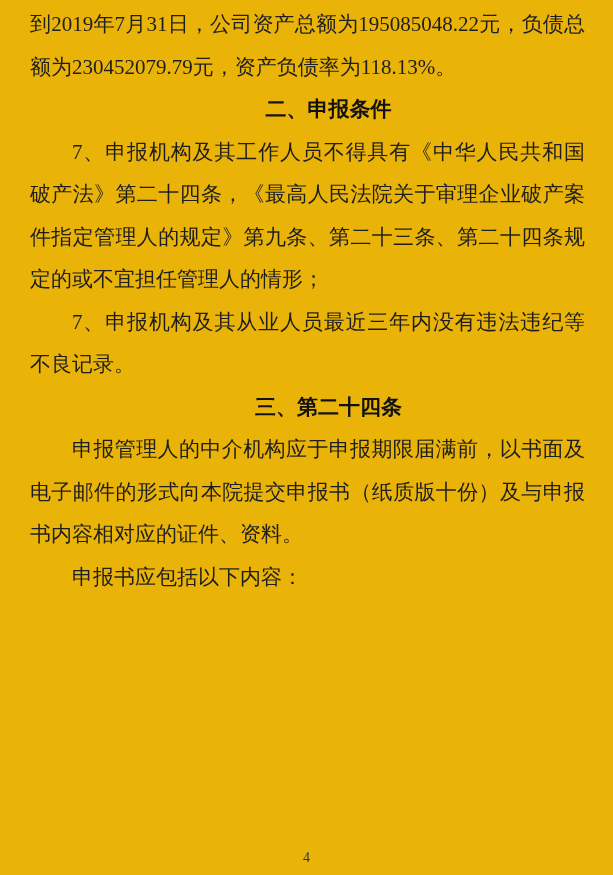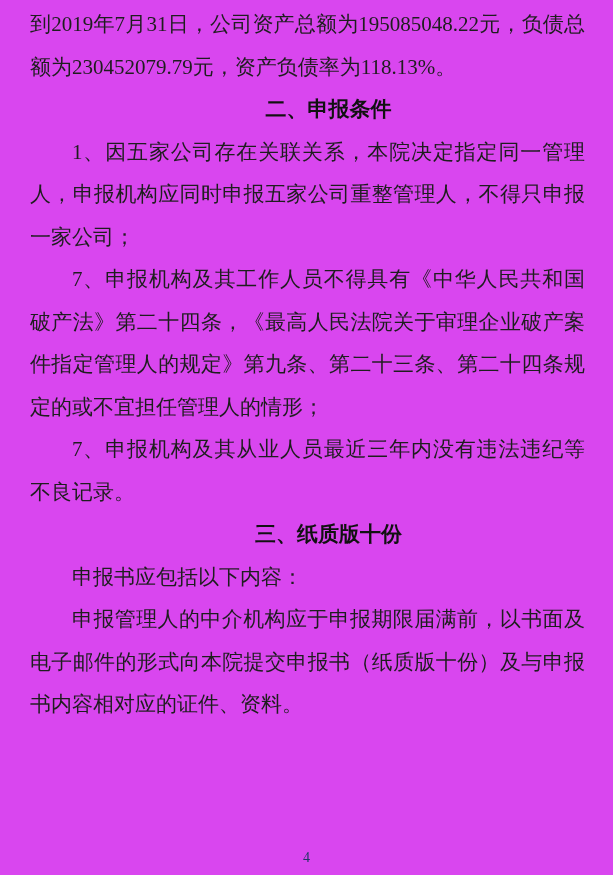--- a/index.html
+++ b/index.html
@@ -4,21 +4,21 @@
 <style>
   html, body {
     margin: 0;
     padding: 0;
     background: #ffffff;
   }
   .page {
     position: relative;
     width: 613px;
     height: 875px;
-    background: #d946ef;
+    background: #eab308;
     box-sizing: border-box;
     padding: 3px 28px 0 30px;
     font-family: "Liberation Serif", "DejaVu Serif", serif;
     overflow: hidden;
   }
   .para {
     margin: 0;
     font-size: 21px;
     line-height: 42.5px;
     text-align: justify;
@@ -51,28 +51,27 @@
 </style>
 </head>
 <body>
 
 <div class="page">
 
   <p class="para no-indent">到2019年7月31日，公司资产总额为195085048.22元，负债总额为230452079.79元，资产负债率为118.13%。</p>
 
   <p class="heading">二、申报条件</p>
 
-  <p class="para">1、因五家公司存在关联关系，本院决定指定同一管理人，申报机构应同时申报五家公司重整管理人，不得只申报一家公司；</p>
 
 
   <p class="para">7、申报机构及其工作人员不得具有《中华人民共和国破产法》第二十四条，《最高人民法院关于审理企业破产案件指定管理人的规定》第九条、第二十三条、第二十四条规定的或不宜担任管理人的情形；</p>
 
   <p class="para">7、申报机构及其从业人员最近三年内没有违法违纪等不良记录。</p>
 
-  <p class="heading">三、纸质版十份</p>
+  <p class="heading">三、第二十四条</p>
+
+  <p class="para">申报管理人的中介机构应于申报期限届满前，以书面及电子邮件的形式向本院提交申报书（纸质版十份）及与申报书内容相对应的证件、资料。</p>
 
   <p class="para">申报书应包括以下内容：</p>
-
-  <p class="para">申报管理人的中介机构应于申报期限届满前，以书面及电子邮件的形式向本院提交申报书（纸质版十份）及与申报书内容相对应的证件、资料。</p>
 
   <div class="page-number">4</div>
 
 </div>
 
 </body></html>

